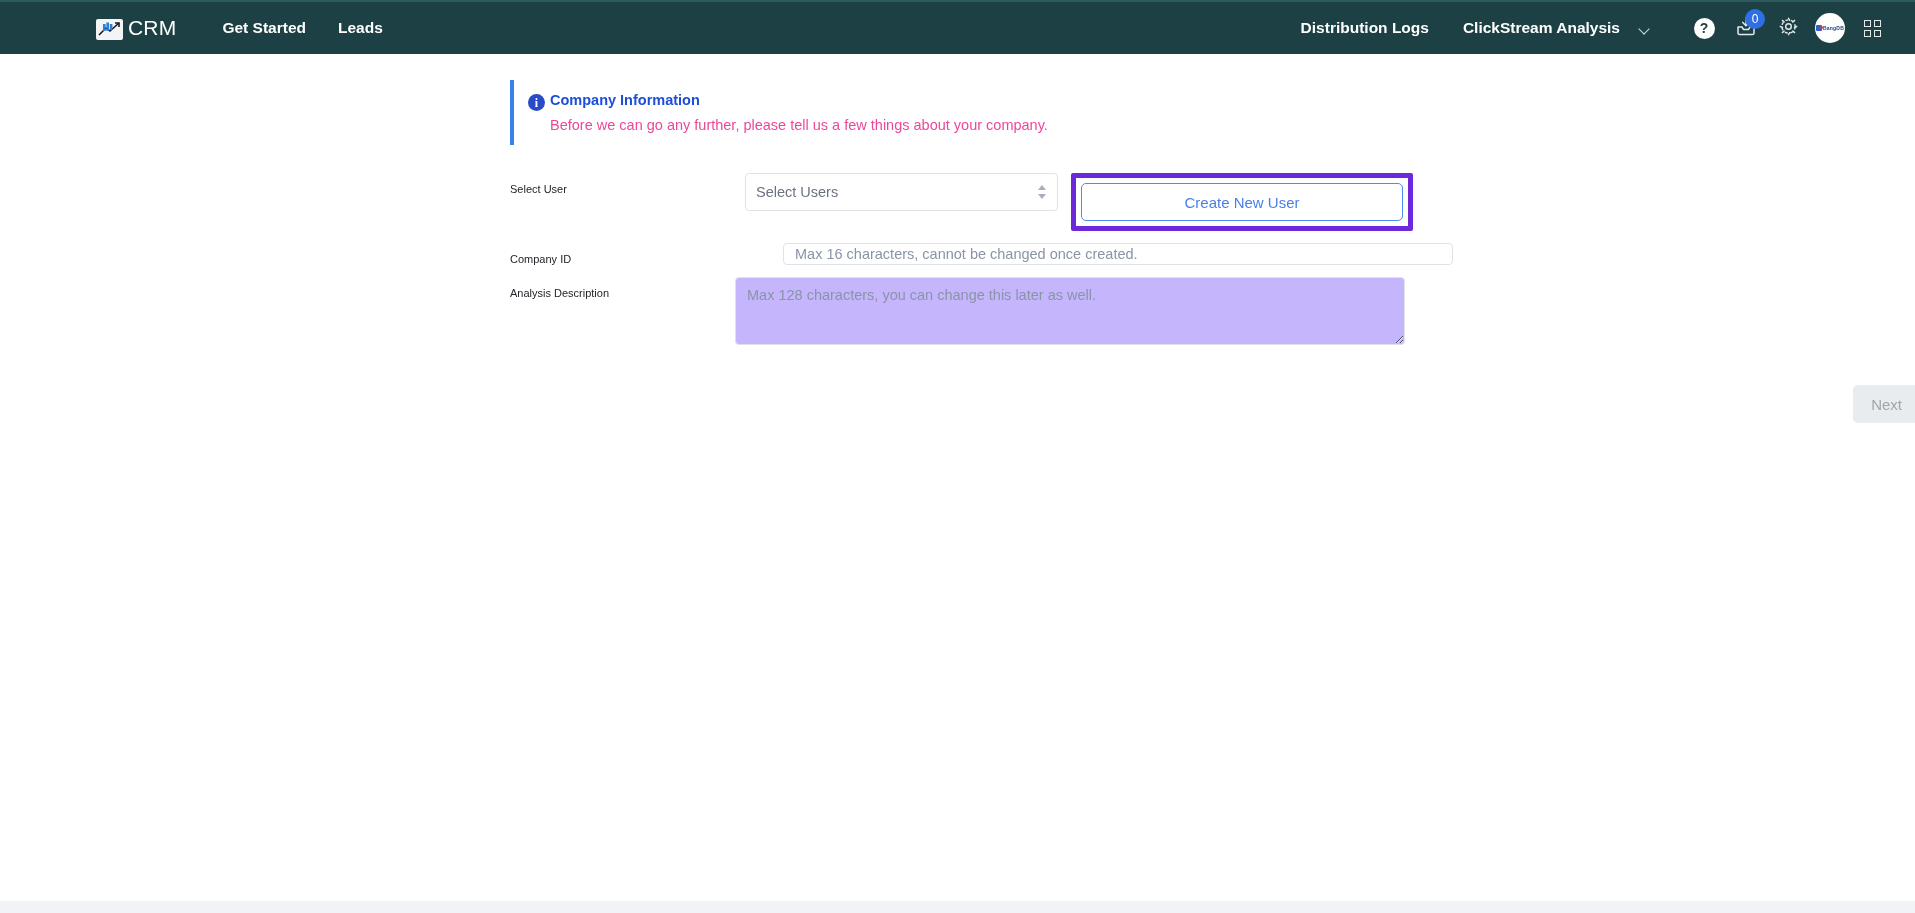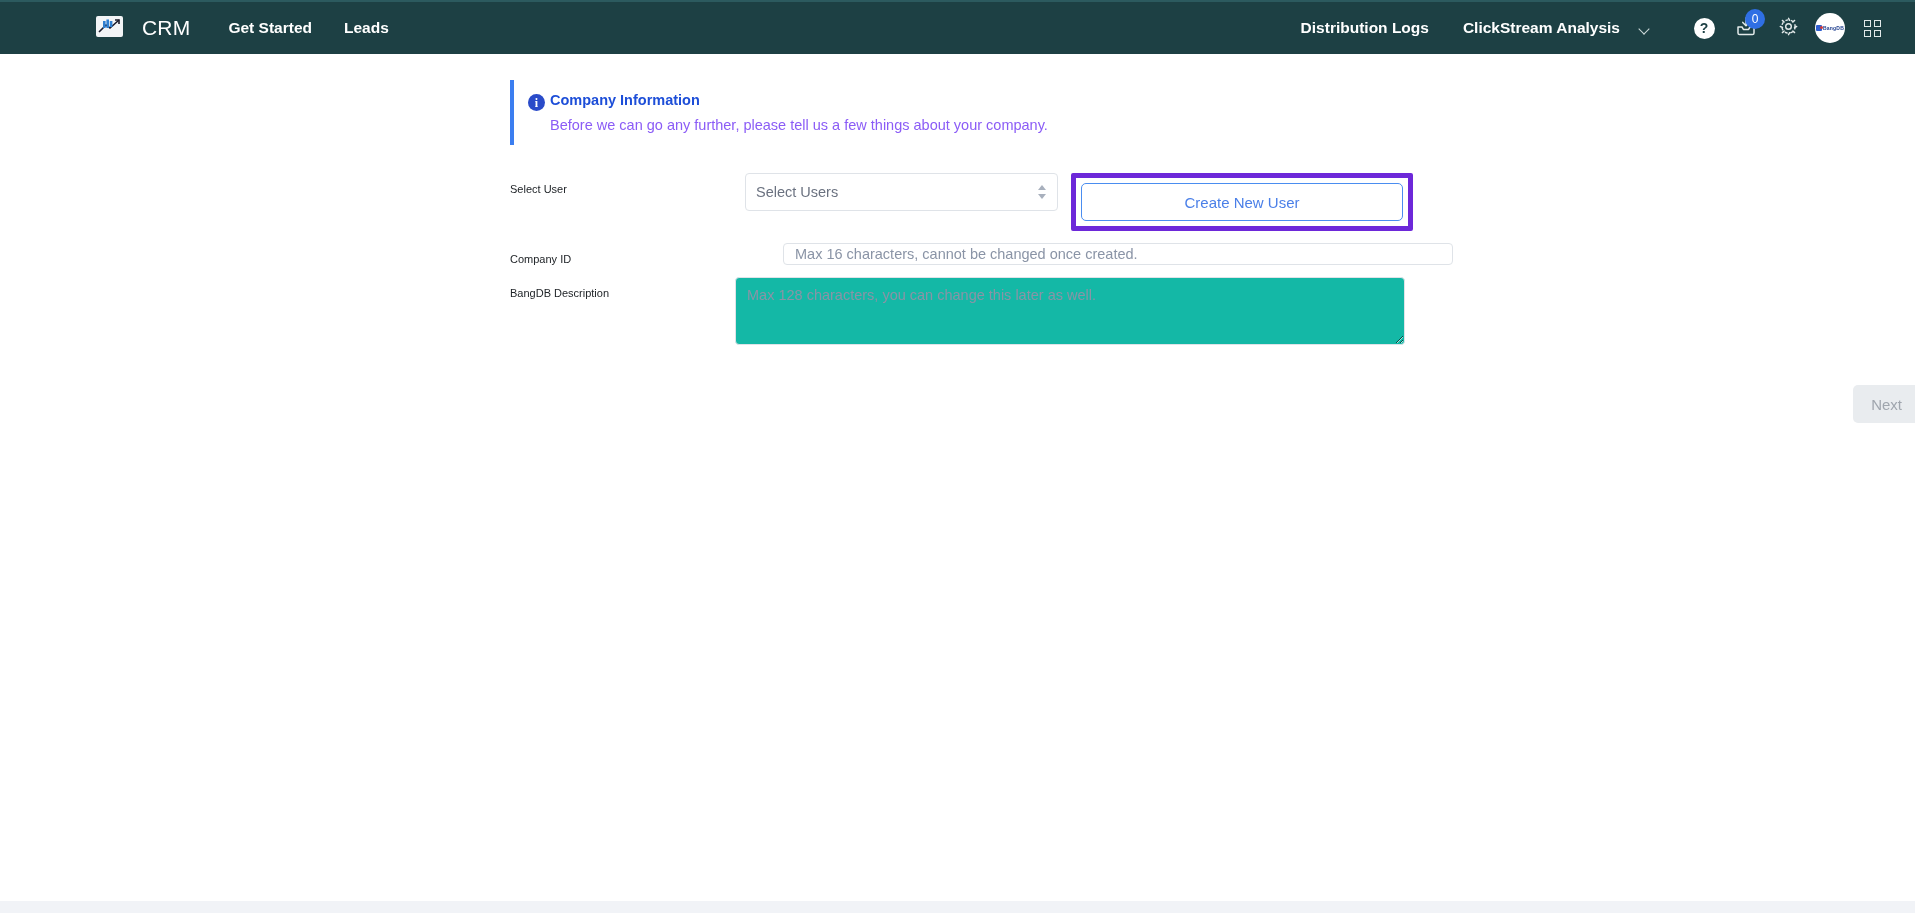--- a/index.html
+++ b/index.html
@@ -16,23 +16,23 @@
     height: 54px;
     background: #1d4044;
     display: flex;
     align-items: center;
     padding: 0 22px 0 96px;
     border-top: 2px solid #2c5a5f;
     position: relative;
   }
   .brand {
     display: flex;
-    align-items: flex-start;
-    gap: 19px;
-    margin-right: 20px;
+    align-items: flex-end;
+    gap: 5px;
+    margin-right: 28px;
     cursor: pointer;
   }
   .brand-logo {
     width: 27px; height: 21px;
     background: #f2f4f6;
     border-radius: 2px;
     display: flex; align-items: center; justify-content: center;
     overflow: hidden;
   }
   .brand-name {
@@ -185,21 +185,21 @@
     display: flex; align-items: center; justify-content: center;
     line-height: 1;
   }
   .alert-title {
     color: #1d4ed8;
     font-size: 14.5px;
     font-weight: bold;
     margin-bottom: 9px;
   }
   .alert-text {
-    color: #8b5cf6;
+    color: #ec4899;
     font-size: 14.5px;
   }
 
   
   .form-row {
     display: flex;
     align-items: flex-start;
     margin-bottom: 12px;
   }
   .form-label {
@@ -290,21 +290,21 @@
     font-family: "Liberation Sans", sans-serif;
     margin-left: 48px;
   }
   .text-input::placeholder { color: #8a94a6; }
 
   .textarea-input {
     width: 670px;
     height: 68px;
     border: 1px solid #dfe3e8;
     border-radius: 4px;
-    background: #14b8a6;
+    background: #c4b5fd;
     font-size: 14.5px;
     color: #212529;
     padding: 9px 11px;
     font-family: "Liberation Sans", sans-serif;
     resize: vertical;
   }
   .textarea-input::placeholder { color: #8a94a6; }
 
   .row-desc { margin-bottom: 22px; }
 
@@ -442,21 +442,21 @@
     </div>
 
     <div class="form-row">
       <div class="form-label">Company ID</div>
       <div class="field-area">
         <input class="text-input" type="text" placeholder="Max 16 characters, cannot be changed once created." style="">
       </div>
     </div>
 
     <div class="form-row row-desc">
-      <div class="form-label">BangDB Description</div>
+      <div class="form-label">Analysis Description</div>
       <div class="field-area">
         <textarea class="textarea-input" placeholder="Max 128 characters, you can change this later as well." style=""></textarea>
       </div>
     </div>
 
     <div class="footer-actions">
       <button class="next-btn" disabled="">Next</button>
     </div>
 
   </div>

